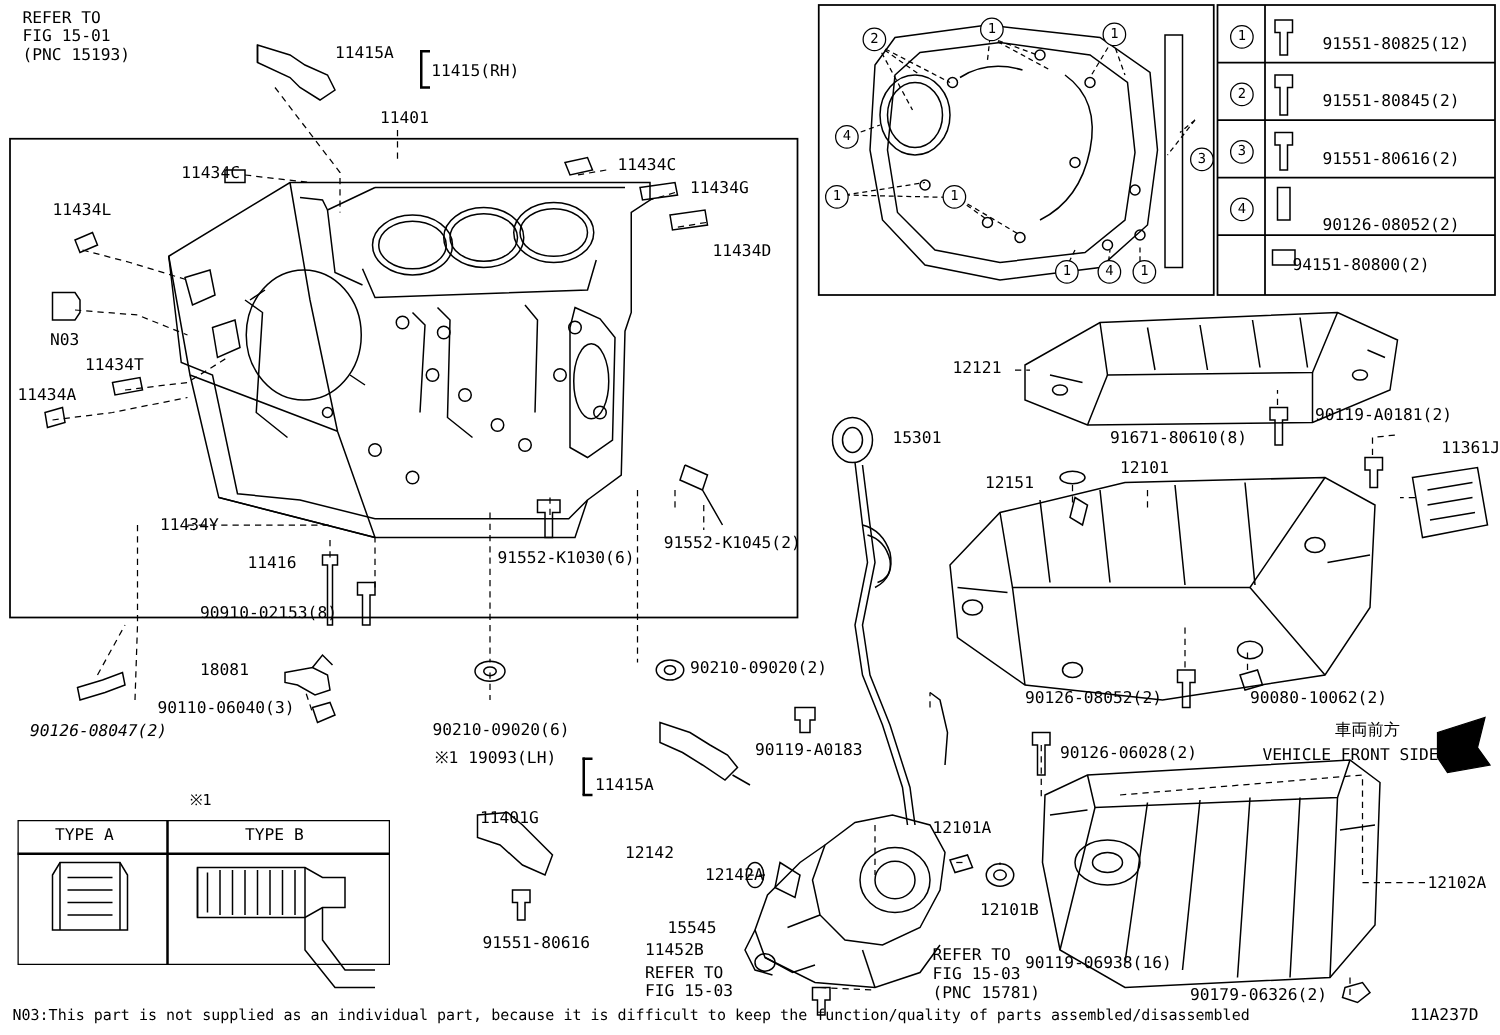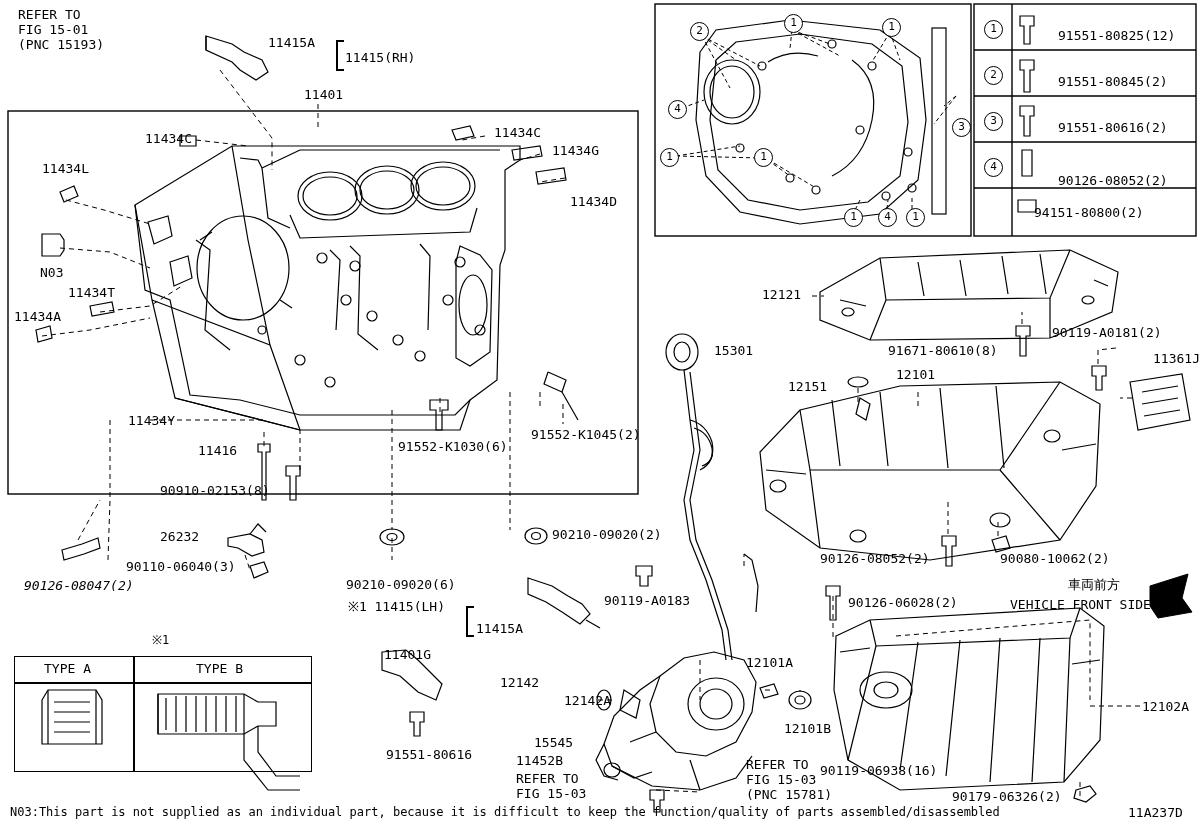--- a/index.html
+++ b/index.html
@@ -358,27 +358,27 @@
 <div class="lbl" style="left:42px;top:162px;">11434L</div>
 <div class="lbl" style="left:570px;top:195px;">11434D</div>
 <div class="lbl" style="left:40px;top:266px;">N03</div>
 <div class="lbl" style="left:68px;top:286px;">11434T</div>
 <div class="lbl" style="left:14px;top:310px;">11434A</div>
 <div class="lbl" style="left:128px;top:414px;">11434Y</div>
 <div class="lbl" style="left:198px;top:444px;">11416</div>
 <div class="lbl" style="left:160px;top:484px;">90910-02153(8)</div>
 <div class="lbl" style="left:398px;top:440px;">91552-K1030(6)</div>
 <div class="lbl" style="left:531px;top:428px;">91552-K1045(2)</div>
-<div class="lbl" style="left:160px;top:530px;">26232</div>
+<div class="lbl" style="left:160px;top:530px;">18081</div>
 <div class="lbl" style="left:126px;top:560px;">90110-06040(3)</div>
 <div class="lbl" style="left:24px;top:579px;font-style:italic;">90126-08047(2)</div>
 <div class="lbl" style="left:346px;top:566px;margin-top:12px;">90210-09020(6)</div>
 <div class="lbl" style="left:552px;top:528px;">90210-09020(2)</div>
 <div class="lbl" style="left:604px;top:594px;">90119-A0183</div>
-<div class="lbl" style="left:348px;top:600px;">※1 11415(LH)</div>
+<div class="lbl" style="left:348px;top:600px;">※1 19093(LH)</div>
 <div class="lbl" style="left:476px;top:622px;">11415A</div>
 <div class="thin" style="left:466px;top:606px;width:1.5px;height:30px;"></div>
 <div class="thin" style="left:466px;top:606px;width:8px;height:1.5px;"></div>
 <div class="thin" style="left:466px;top:635px;width:8px;height:1.5px;"></div>
 
 <div class="lbl" style="left:384px;top:648px;">11401G</div>
 <div class="lbl" style="left:386px;top:748px;">91551-80616</div>
 <div class="lbl" style="left:714px;top:344px;">15301</div>
 <div class="lbl" style="left:500px;top:676px;">12142</div>
 <div class="lbl" style="left:564px;top:694px;">12142A</div>

